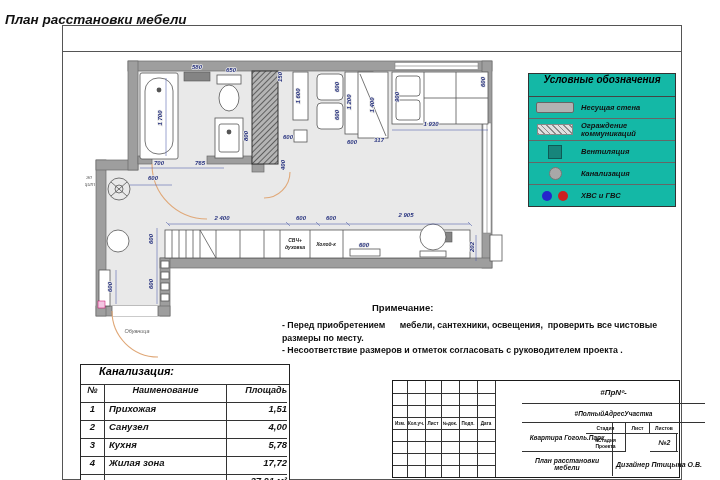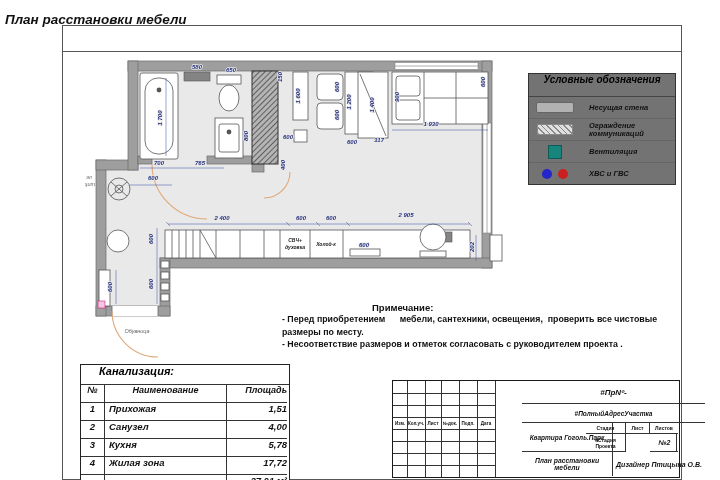--- a/index.html
+++ b/index.html
@@ -18,36 +18,36 @@
   .furl{fill:none;stroke:#555;stroke-width:.8;}
   .win{fill:#fff;stroke:#777;stroke-width:.5;}
   .winl{stroke:#777;stroke-width:.6;}
   .jamb{stroke:#666;stroke-width:.8;}
   .door{fill:none;stroke:#e0a878;stroke-width:1.1;}
   .dimline{stroke:#4a5aa8;stroke-width:.55;}
   .dim{font:italic 600 6px "Liberation Sans",sans-serif;fill:#26317e;stroke:#e9e9e9;stroke-width:1.6px;paint-order:stroke;text-anchor:middle;}
   .plabel{font:italic 700 5px "Liberation Sans",sans-serif;fill:#1a1a1a;text-anchor:middle;}
   .glabel{font:italic 400 5.5px "Liberation Sans",sans-serif;fill:#666;text-anchor:middle;}
   
-  #legend{position:absolute;left:528px;top:65px;width:146px;background:#737373;border:1.5px solid #333;}
+  #legend{position:absolute;left:528px;top:65px;width:146px;background:#14b8a6;border:1.5px solid #333;}
   #legend .lg-title{height:22px;line-height:22px;text-align:center;font:italic 700 10px "Liberation Sans",sans-serif;border-bottom:1px solid #444;}
-  .lg-row{height:21px;display:flex;align-items:center;border-bottom:1px solid #666;gap:8px;}
+  .lg-row{height:21px;display:flex;align-items:center;border-bottom:1px solid #666;}
   .lg-row:last-child{border-bottom:none;}
   .lg-sym{width:52px;display:flex;justify-content:center;align-items:center;gap:6px;}
   .lg-label{flex:1;font:italic 700 7.5px "Liberation Sans",sans-serif;color:#111;white-space:pre-line;line-height:8px;}
   .sym-wall{width:36px;height:9px;background:#b2b2b2;border:1px solid #666;border-radius:2px;}
   .sym-fence{width:34px;height:9px;border:1px solid #888;background:repeating-linear-gradient(45deg,#8a8a8a 0 1px,#e0e0e0 1px 4px);}
   .sym-vent{width:12px;height:12px;background:#17857b;border:1px solid #0e5a54;}
   .sym-kan{width:11px;height:11px;border-radius:50%;background:#a8a8a8;border:1px solid #777;}
   .sym-dot-b{width:10px;height:10px;border-radius:50%;background:#2525cc;}
   .sym-dot-r{width:10px;height:10px;border-radius:50%;background:#cc2020;}
   .sym-el{width:30px;height:12px;border:1px solid #dB9a9a;background:#fff;display:flex;align-items:center;justify-content:center;}
   
   #notes{position:absolute;left:282px;top:294px;width:336px;color:#101010;}
-  #notes .nt-title{font:700 9.5px "Liberation Sans",sans-serif;padding-left:90px;margin-bottom:0;}
+  #notes .nt-title{font:700 9.5px "Liberation Sans",sans-serif;padding-left:90px;margin-bottom:6px;}
   #notes .nt-line{font:600 8.8px "Liberation Sans",sans-serif;line-height:12.5px;white-space:pre;}
   
   #explication{position:absolute;left:80px;top:356px;width:208px;border:1.5px solid #222;background:#fff;}
   #explication .ex-title{height:19px;line-height:19px;padding-left:18px;font:italic 700 11px "Liberation Sans",sans-serif;border-bottom:1px solid #333;}
   .ex-grid{display:grid;grid-template-columns:24px 122px 60px;}
   .ex-cell{border-right:1px solid #333;border-bottom:1px solid #333;height:17px;line-height:17px;
     font:italic 700 9.5px "Liberation Sans",sans-serif;padding-left:4px;color:#111;}
   .ex-cell.hdr{text-align:center;padding-left:0;font-size:9px;}
   .ex-cell.num{text-align:center;padding-left:0;}
   .ex-cell.area{text-align:right;padding-left:0;border-right:none;}
@@ -266,20 +266,26 @@
 коммуникаций</div>
     </div>
     <div class="lg-row">
       <div class="lg-sym">
           <div class="sym-vent"></div>
         </div>
       <div class="lg-label">Вентиляция</div>
     </div>
     <div class="lg-row">
       <div class="lg-sym">
+          <div class="sym-kan"></div>
+        </div>
+      <div class="lg-label">Канализация</div>
+    </div>
+    <div class="lg-row">
+      <div class="lg-sym">
           <div class="sym-dot-b"></div>
           <div class="sym-dot-r"></div>
         </div>
       <div class="lg-label">ХВС и ГВС</div>
     </div>
   </div>
 
   <div id="notes">
     <div class="nt-title">Примечание:</div>
     <div class="nt-line">- Перед приобретением      мебели, сантехники, освещения,  проверить все чистовые</div>

